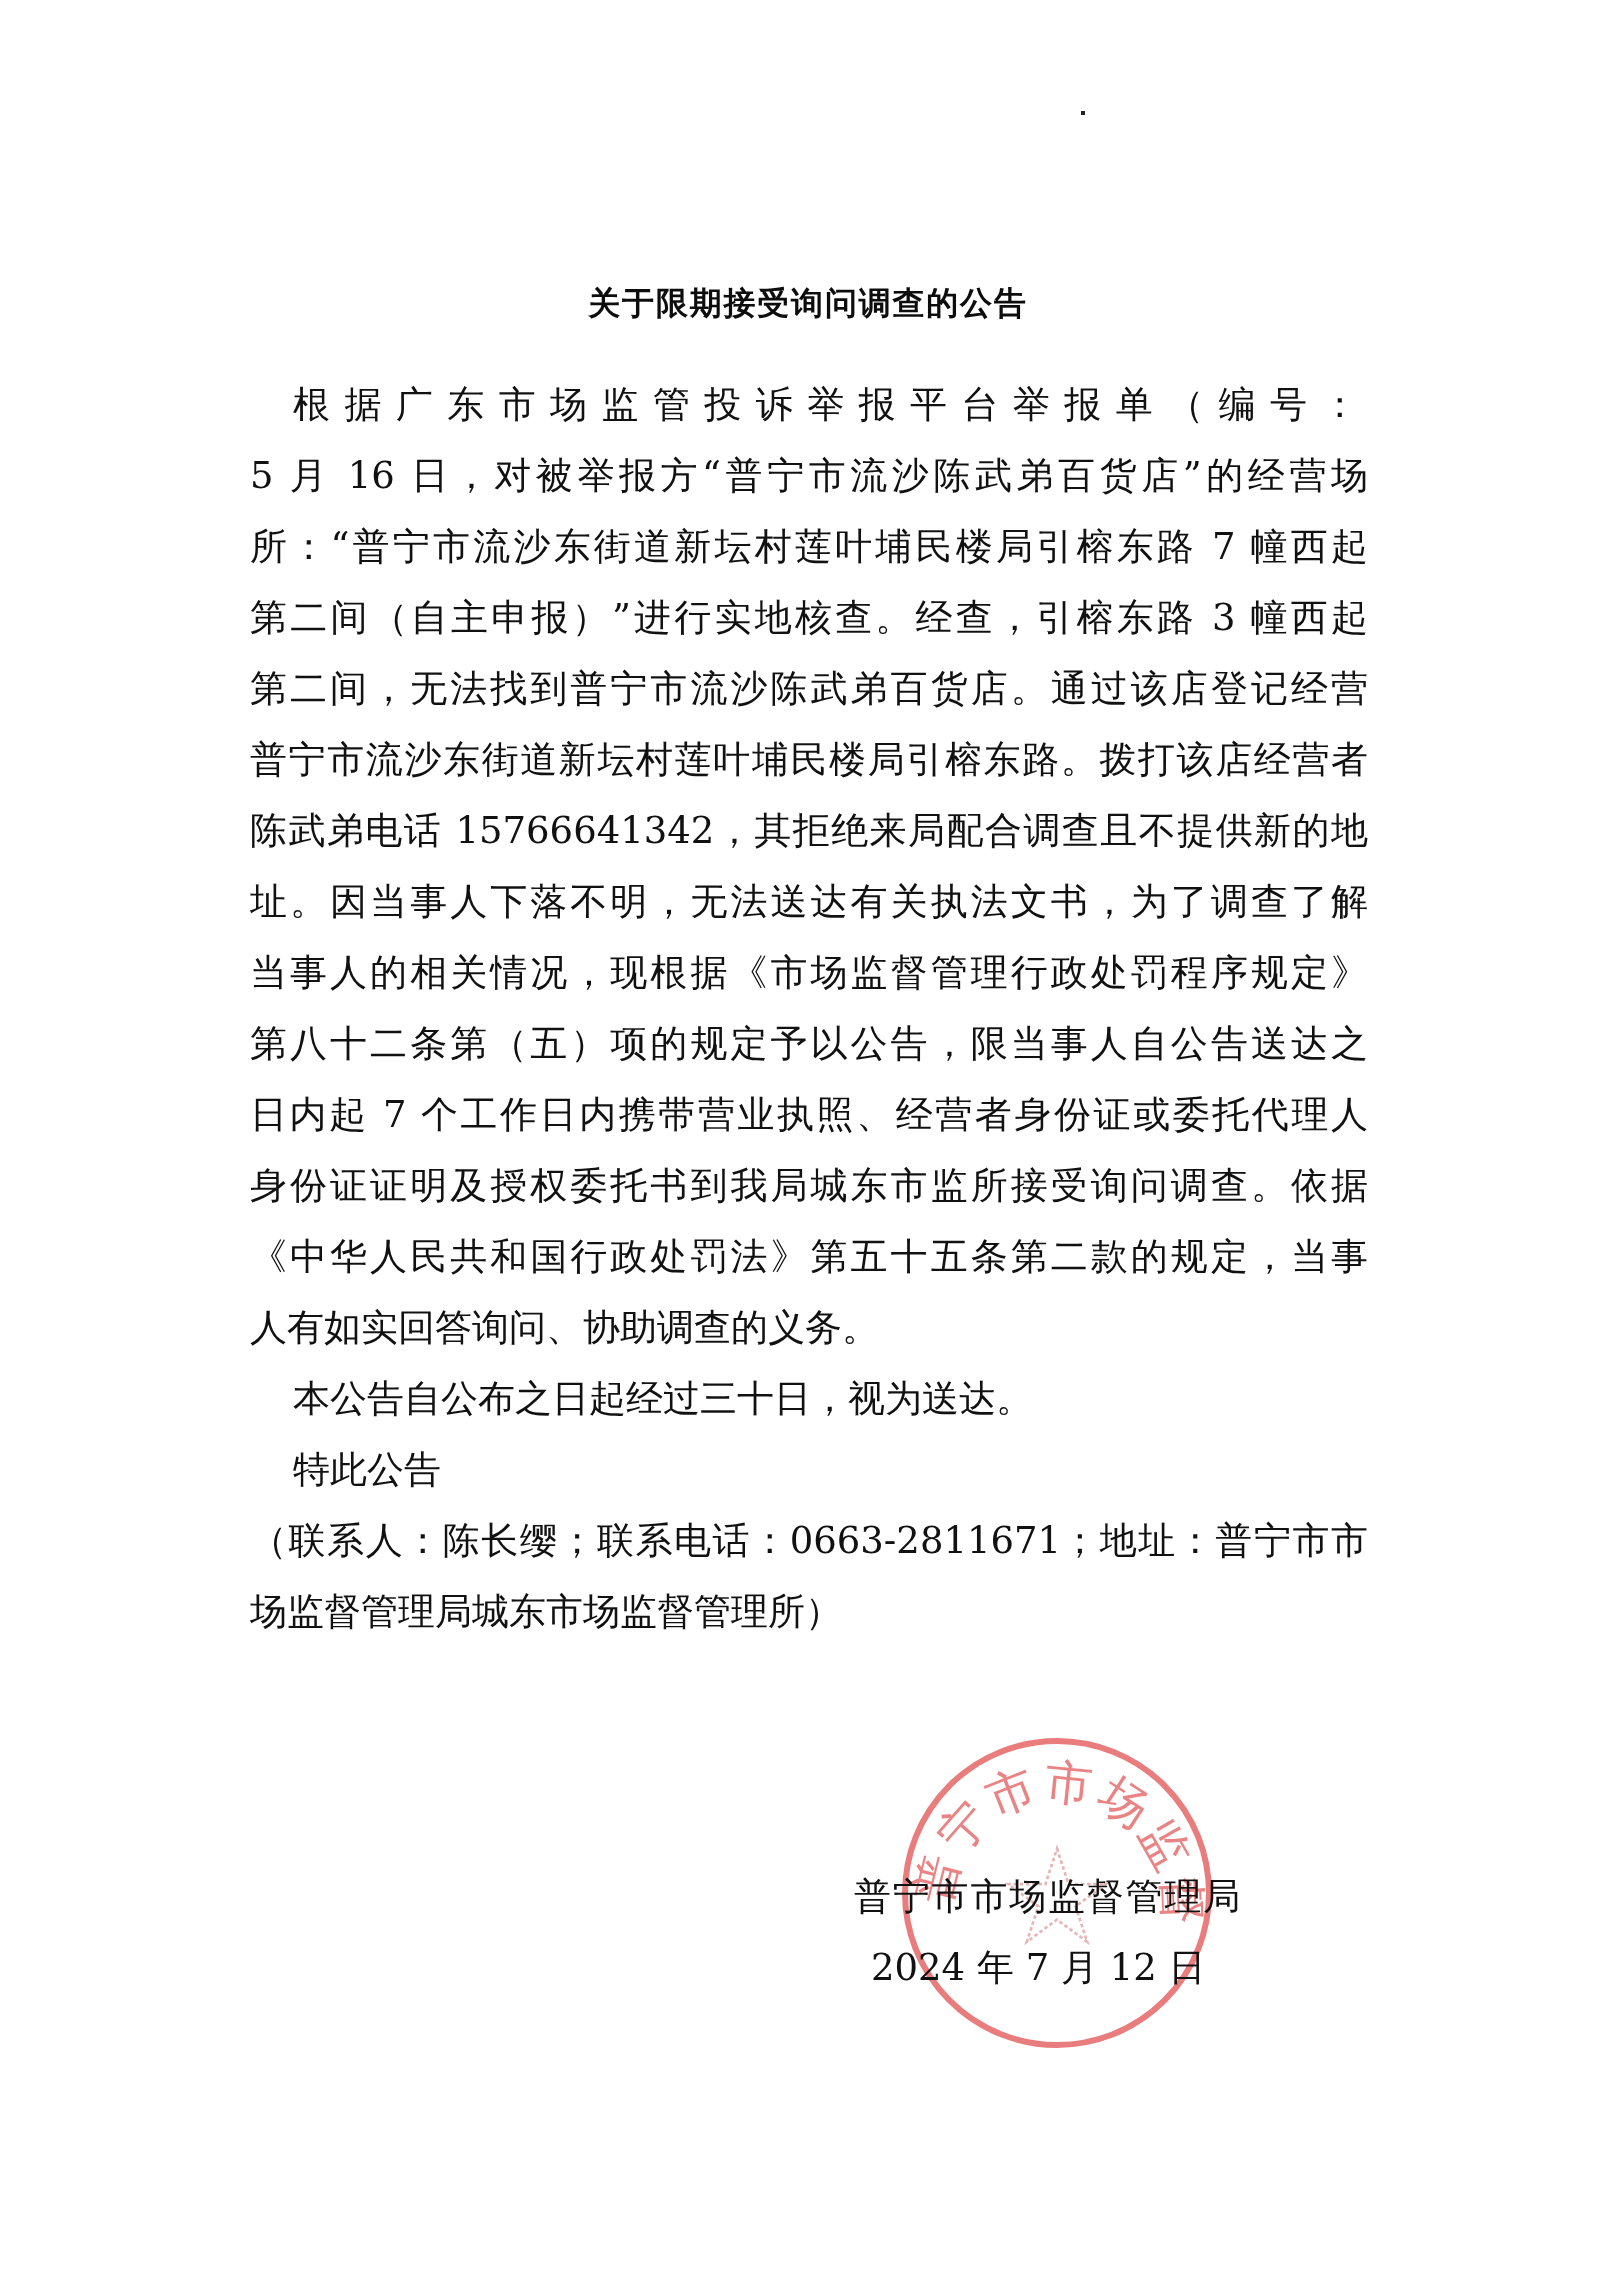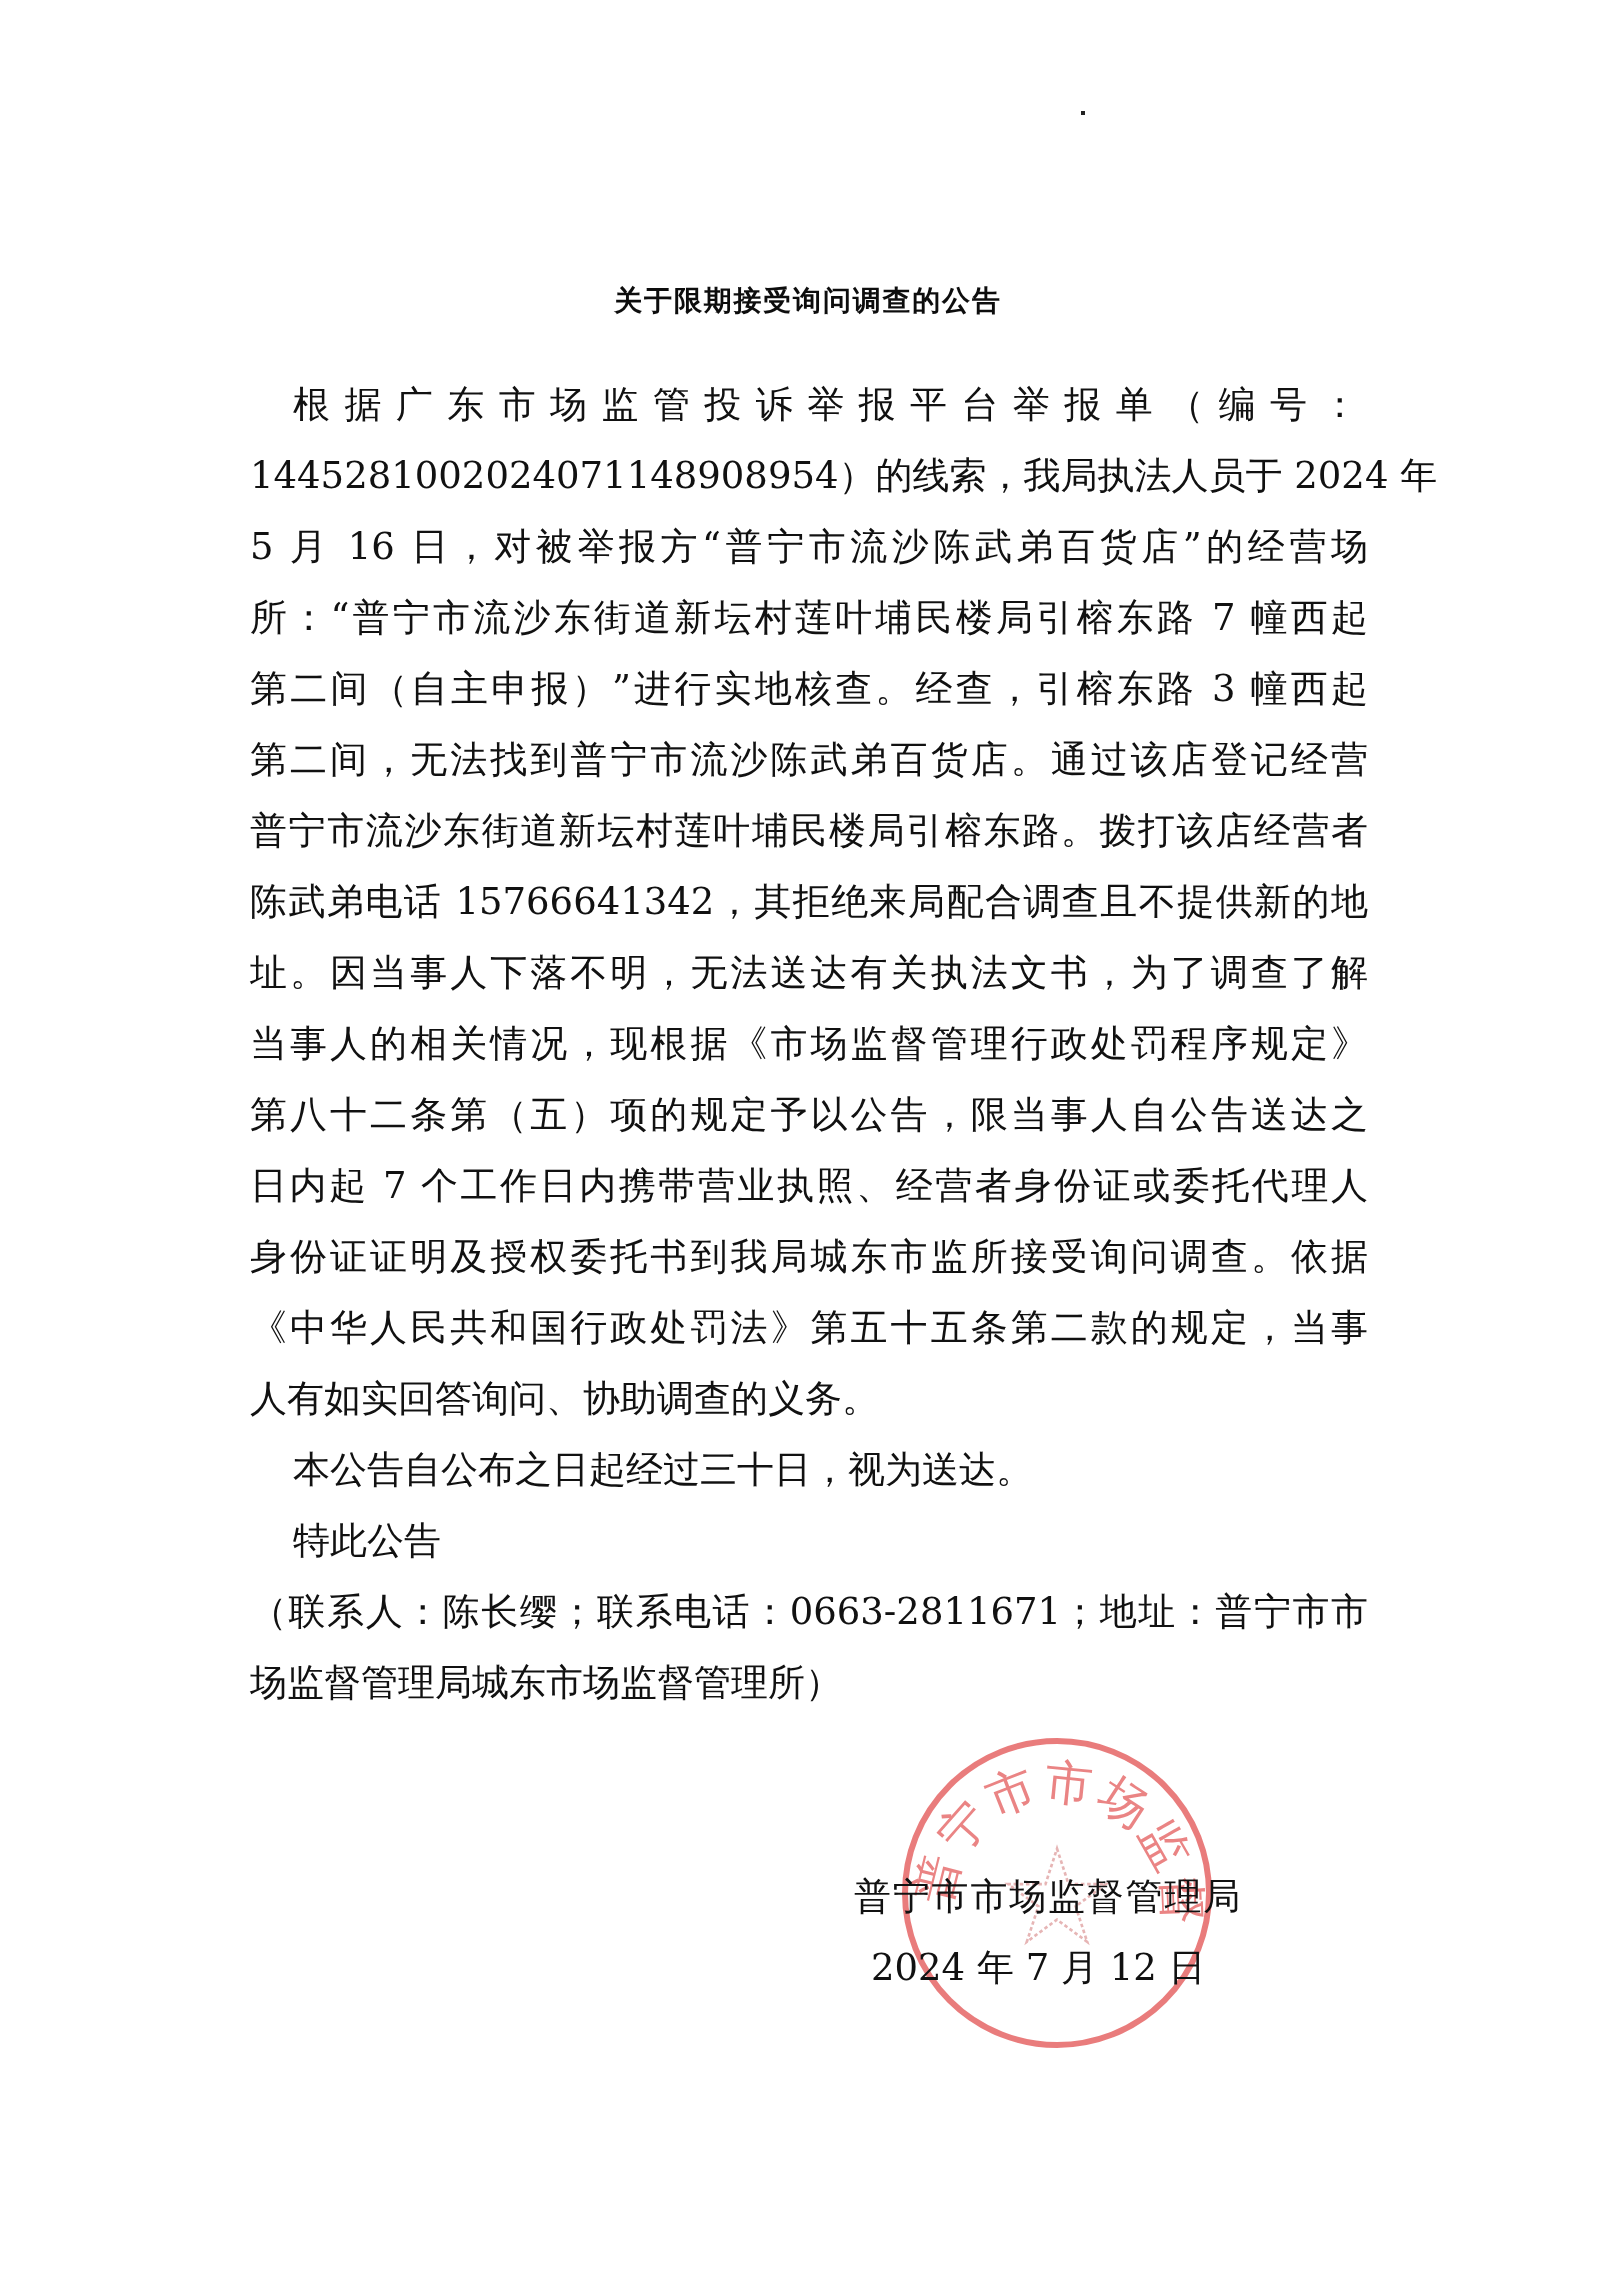--- a/index.html
+++ b/index.html
@@ -24,21 +24,21 @@
       background: #222;
     }
     .title {
       position: absolute;
       left: 0;
       width: 1616px;
       top: 282px;
       text-align: center;
       font-family: "DejaVu Sans", "Liberation Sans", sans-serif;
       font-weight: bold;
-      font-size: 28px;
+      font-size: 32px;
       letter-spacing: 1.8px;
       color: #0d0d0d;
     }
     .body-text {
       position: absolute;
       left: 250px;
       top: 369px;
       width: 1118px;
       font-size: 37px;
       line-height: 71px;
@@ -95,21 +95,20 @@
   </style>
 </head>
 <body>
 
 <div class="speck"></div>
 
 <div class="title">关于限期接受询问调查的公告</div>
 
 <div class="body-text">
   <span class="line indent" style="letter-spacing:9.7px;font-family:Liberation Serif, serif;">根据广东市场监管投诉举报平台举报单（编号：</span>
-  <span class="line"><span>1445281002024071148908954</span><span>）的线索，我局执法人员于 2024 年</span></span>
   <span class="line">5 月 16 日，对被举报方“普宁市流沙陈武弟百货店”的经营场</span>
   <span class="line">所：“普宁市流沙东街道新坛村莲叶埔民楼局引榕东路 7 幢西起</span>
   <span class="line">第二间（自主申报）”进行实地核查。经查，引榕东路 3 幢西起</span>
   <span class="line">第二间，无法找到普宁市流沙陈武弟百货店。通过该店登记经营</span>
   <span class="line">普宁市流沙东街道新坛村莲叶埔民楼局引榕东路。拨打该店经营者</span>
   <span class="line">陈武弟电话 15766641342，其拒绝来局配合调查且不提供新的地</span>
   <span class="line">址。因当事人下落不明，无法送达有关执法文书，为了调查了解</span>
   <span class="line">当事人的相关情况，现根据《市场监督管理行政处罚程序规定》</span>
   <span class="line">第八十二条第（五）项的规定予以公告，限当事人自公告送达之</span>
   <span class="line">日内起 7 个工作日内携带营业执照、经营者身份证或委托代理人</span>

